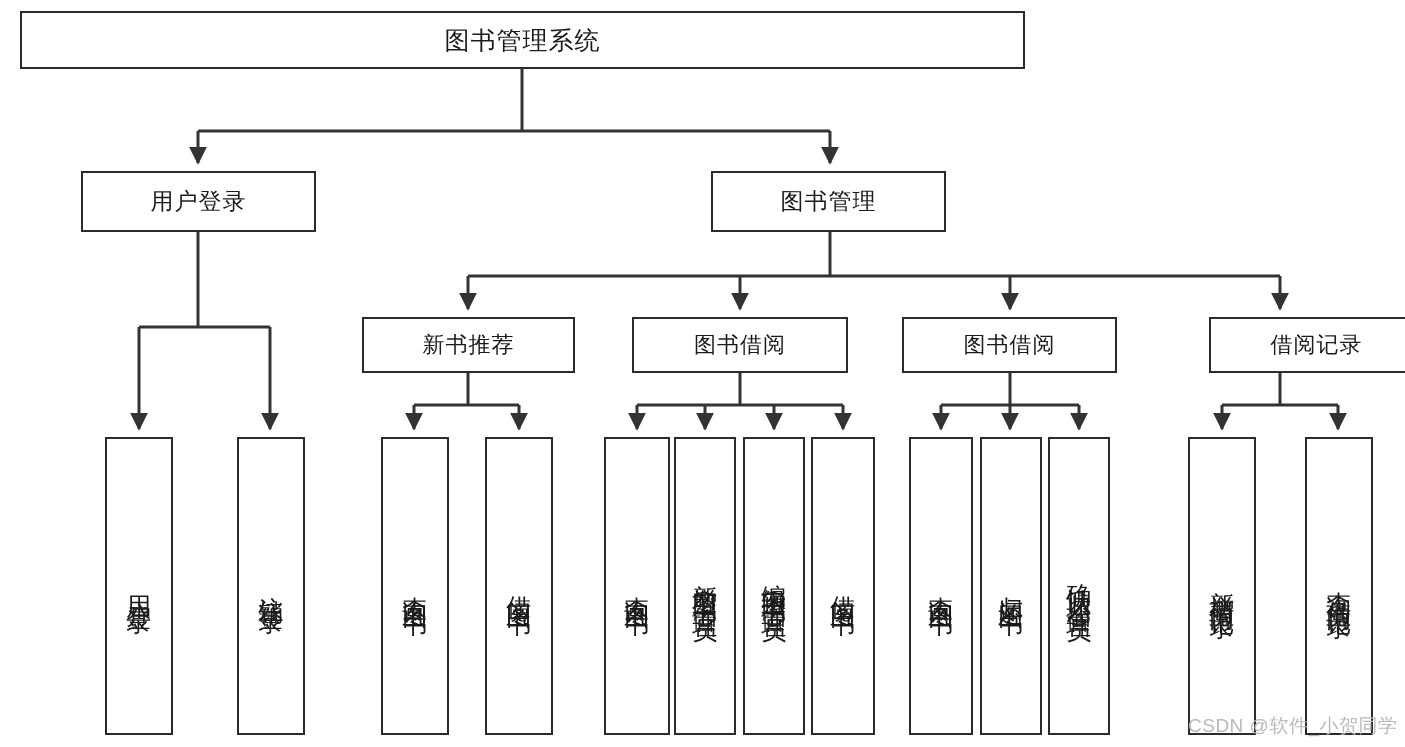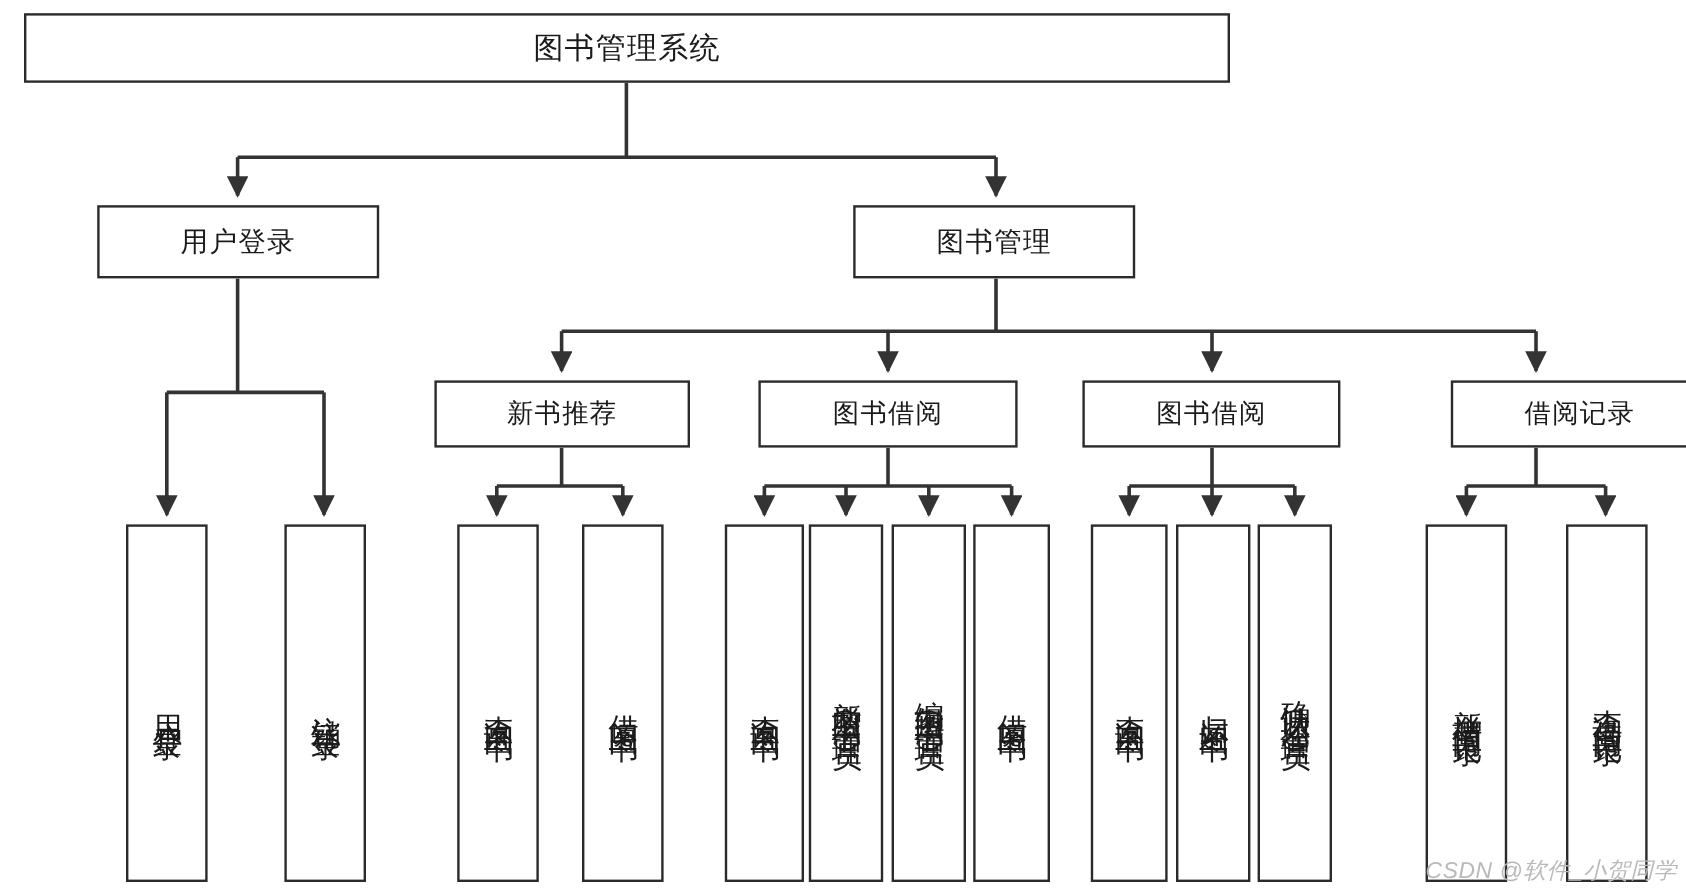--- a/index.html
+++ b/index.html
@@ -58,21 +58,20 @@
     letter-spacing: 5px;
     white-space: nowrap;
     max-height: 280px;
   }
   .watermark {
     position: absolute;
     font-size: 19px;
     color: #b9b9b9;
     white-space: nowrap;
     letter-spacing: 0.5px;
-    font-style: italic;
   }
 </style>
 </head>
 <body>
 
 <div id="canvas">
 
   <svg id="wires" viewBox="0 0 1405 747" xmlns="http://www.w3.org/2000/svg">
     <defs>
       <marker id="arrow" viewBox="0 0 10 10" refX="9" refY="5" markerWidth="6" markerHeight="6" orient="auto-start-reverse">

